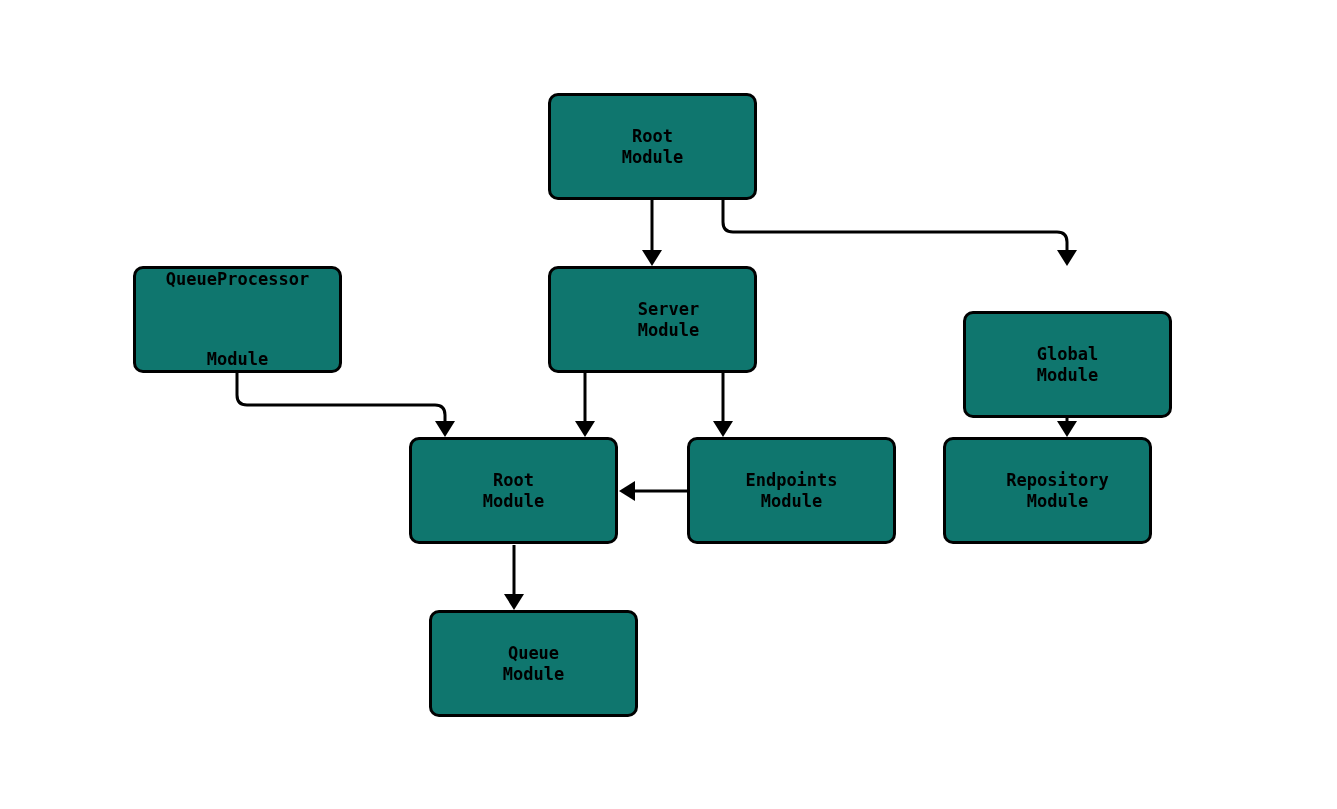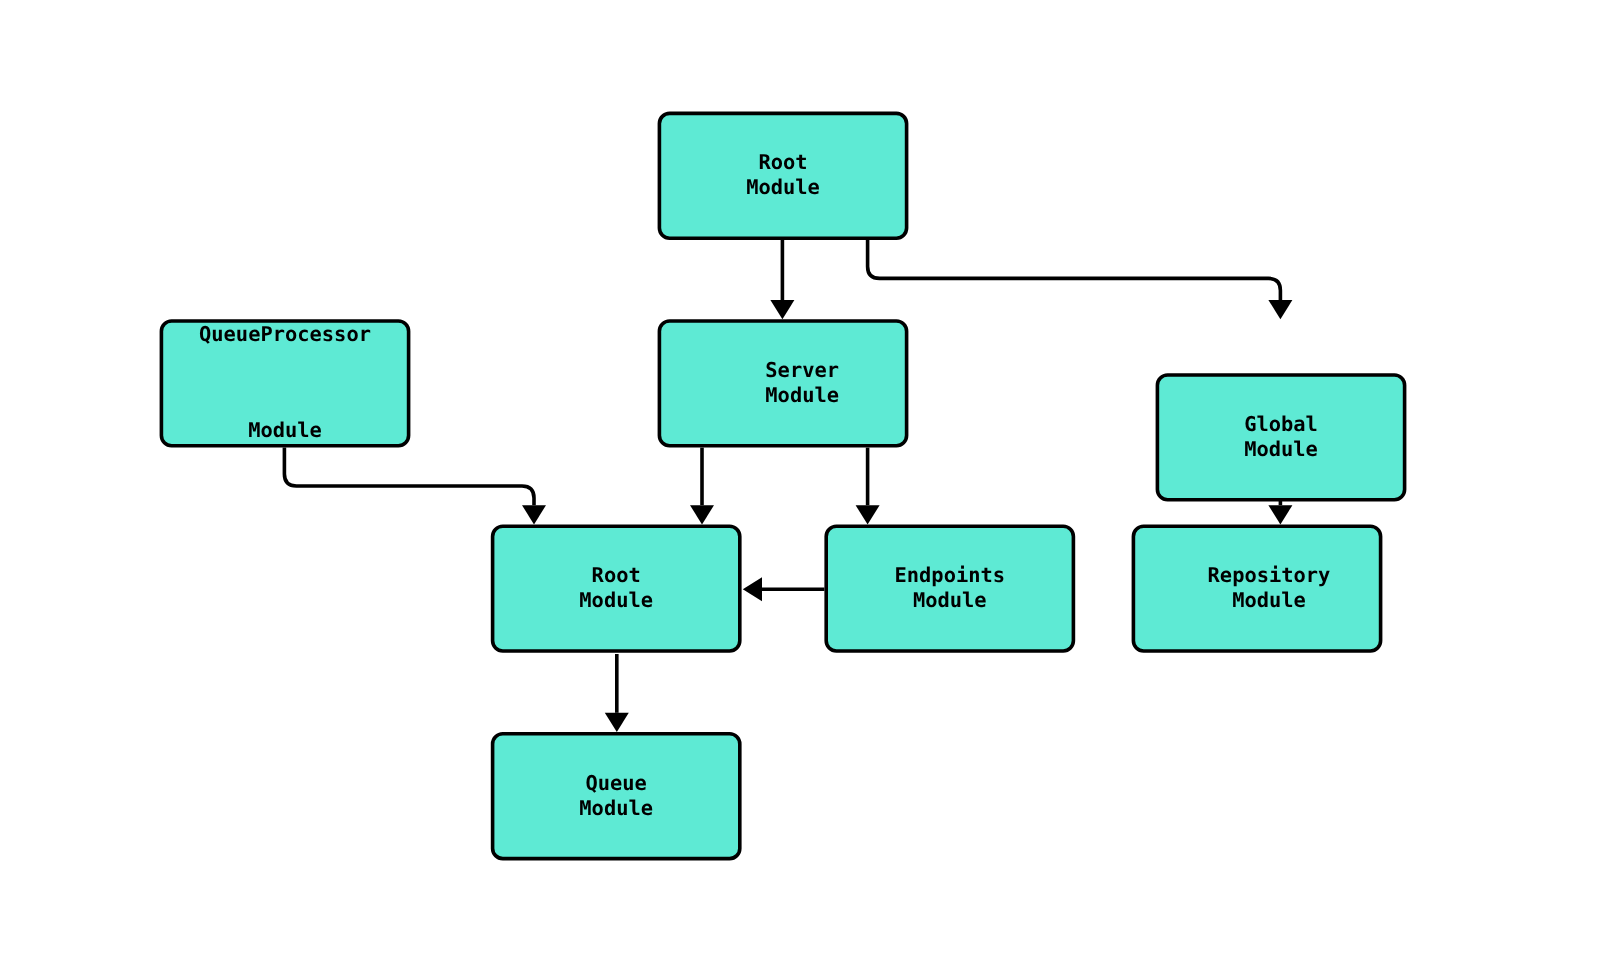--- a/index.html
+++ b/index.html
@@ -28,42 +28,42 @@
     fill: none;
   }
   .edges-svg polygon {
     fill: #000000;
     stroke: none;
   }
   .node {
     position: absolute;
     width: 209px;
     height: 107px;
-    background: #5eead4;
+    background: #0f766e;
     border: 3px solid #000000;
     border-radius: 10px;
     box-sizing: border-box;
     display: flex;
     flex-direction: column;
     align-items: center;
     justify-content: center;
     text-align: center;
     font-weight: bold;
     font-size: 17px;
     line-height: 21px;
     color: #000000;
   }
   .node-root          { left: 548px; top: 93px;  }
   .node-queueprocessor{ left: 133px; top: 266px; justify-content: space-between; }
   .node-server        { left: 548px; top: 266px; padding-left: 32px; }
   .node-global        { left: 963px; top: 266px; margin-top: 45px; }
   .node-core          { left: 409px; top: 437px; }
   .node-endpoints     { left: 687px; top: 437px; }
   .node-repository    { left: 943px; top: 437px; padding-left: 20px; }
-  .node-queue         { left: 409px; top: 610px; }
+  .node-queue         { left: 429px; top: 610px; }
 </style>
 </head>
 <body>
 
 <div class="canvas">
 
   <svg class="edges-svg" viewBox="0 0 1337 809" xmlns="http://www.w3.org/2000/svg">
     <g>
       <path d="M652,198 V250"></path>
       <polygon points="642,250 662,250 652,266"></polygon>

